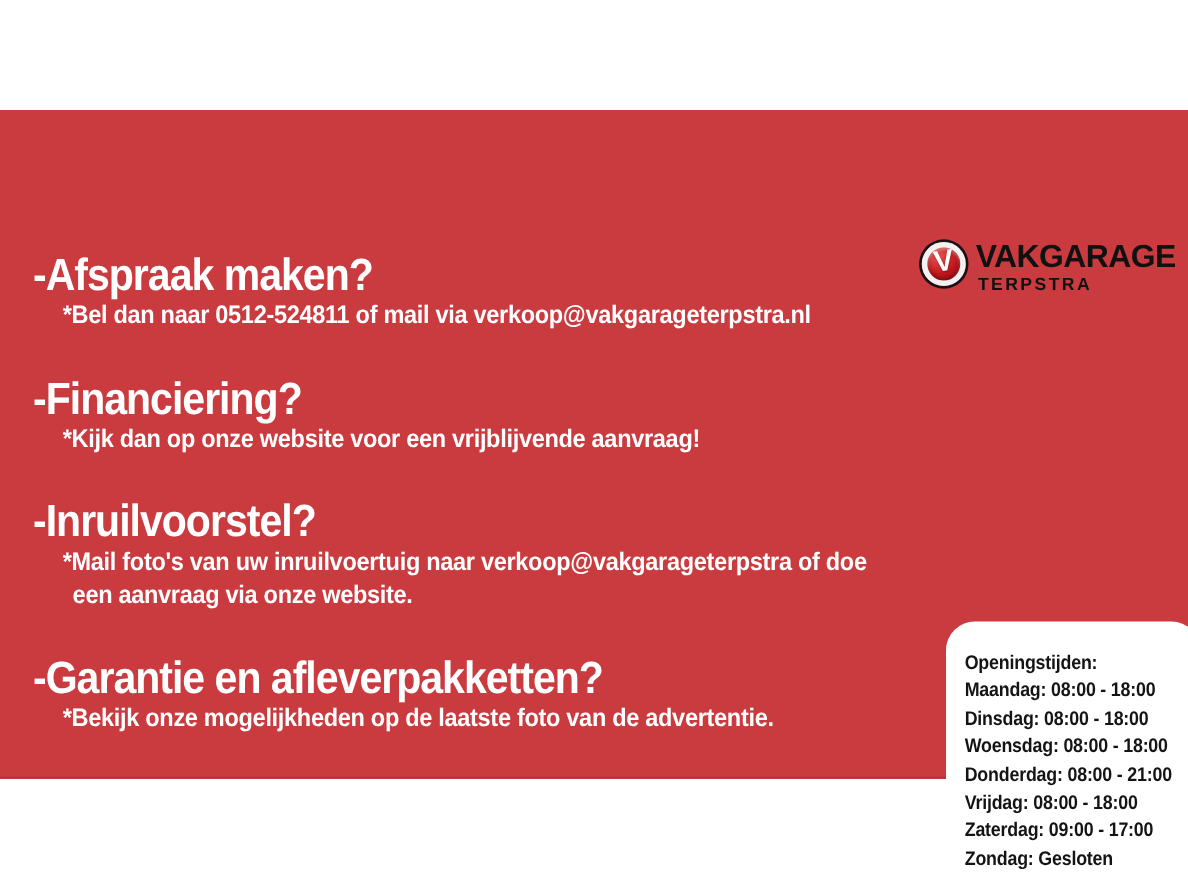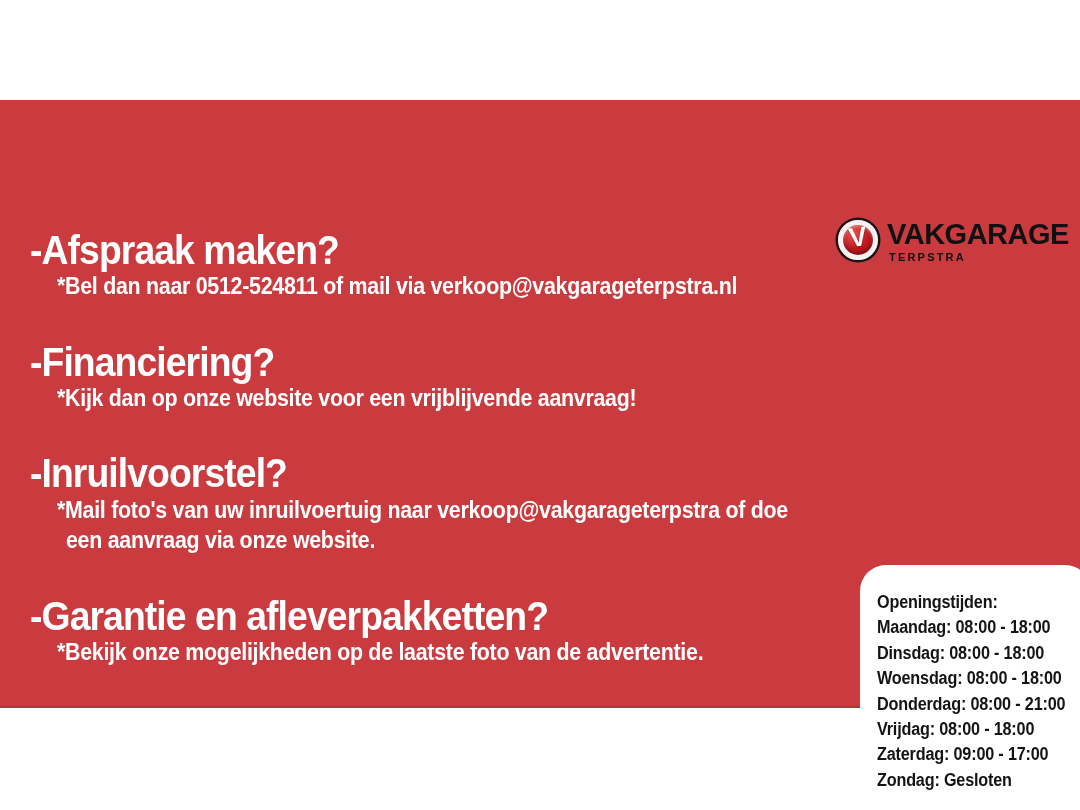--- a/index.html
+++ b/index.html
@@ -99,21 +99,21 @@
     color: var(--logo_black);
     font-size: 29px;
     font-weight: bold;
     line-height: 1;
     letter-spacing: -0.5px;
     margin-top: 6px;
     white-space: nowrap;
   }
   .brand-sub {
     color: var(--logo_black);
-    font-size: 11px;
+    font-size: 16px;
     font-weight: bold;
     line-height: 1;
     letter-spacing: 2.2px;
     margin-top: 3px;
     margin-left: 2px;
     white-space: nowrap;
   }
 
   
   .hours-card {

